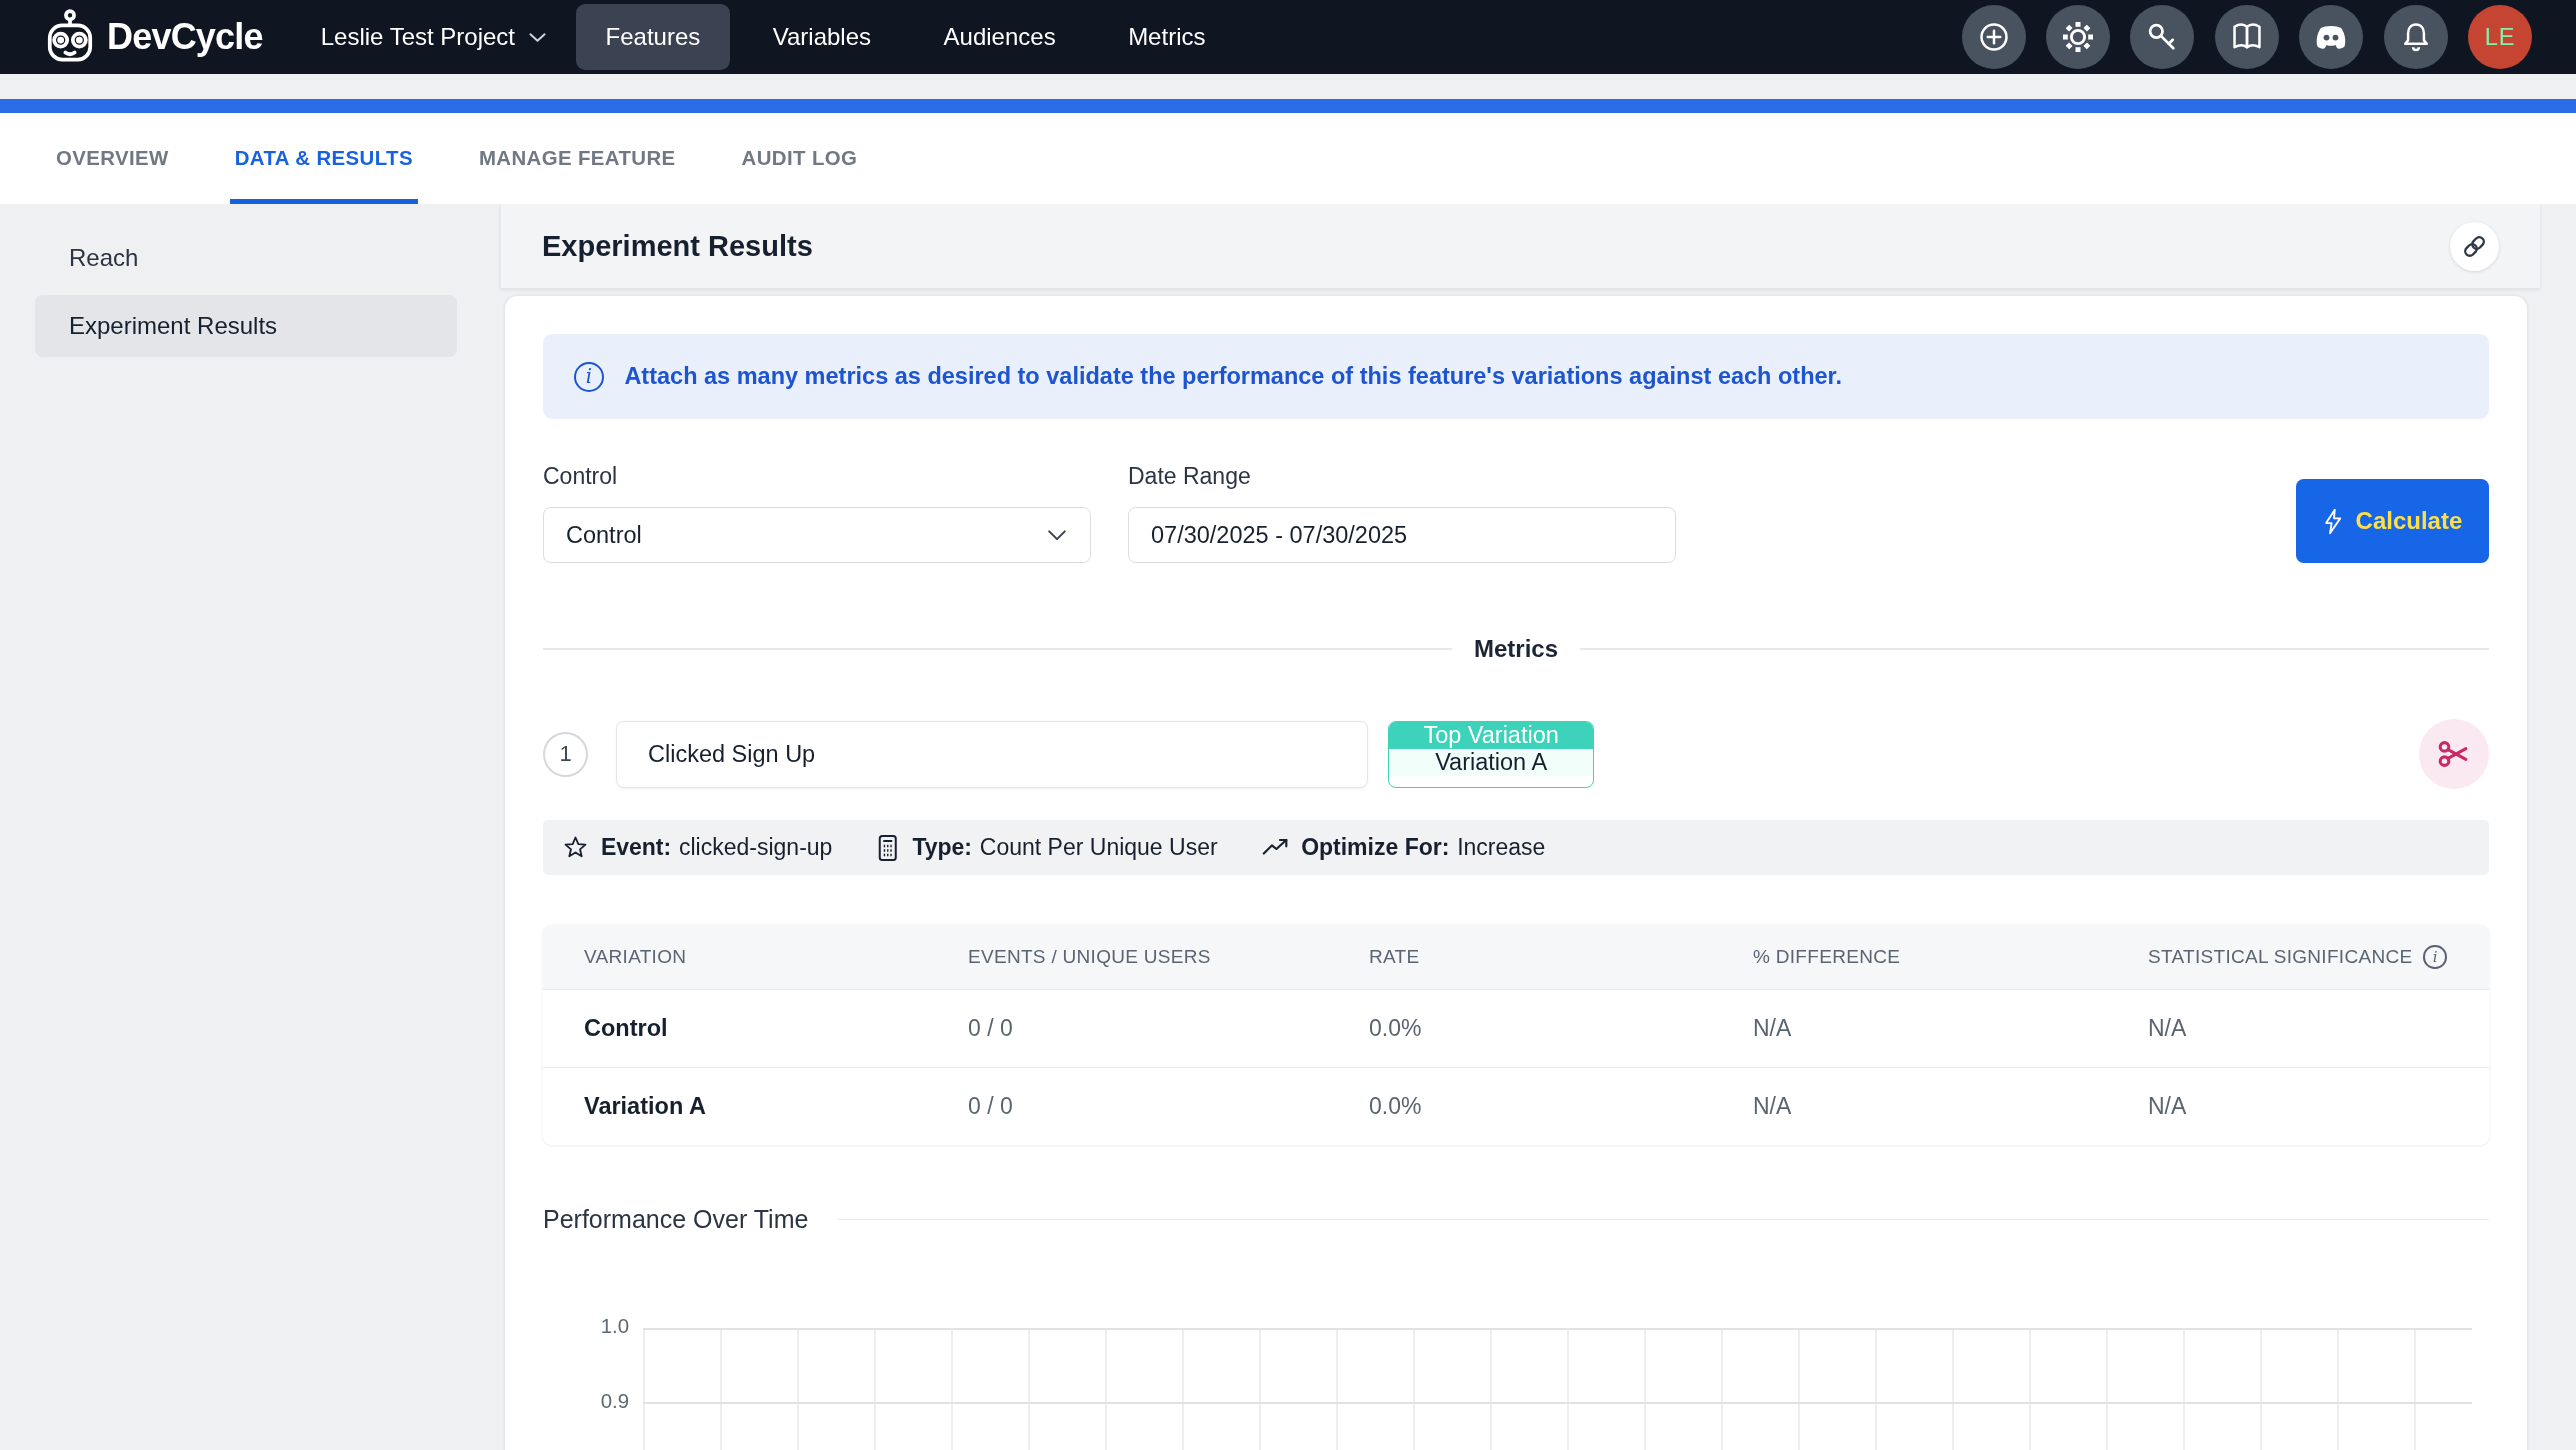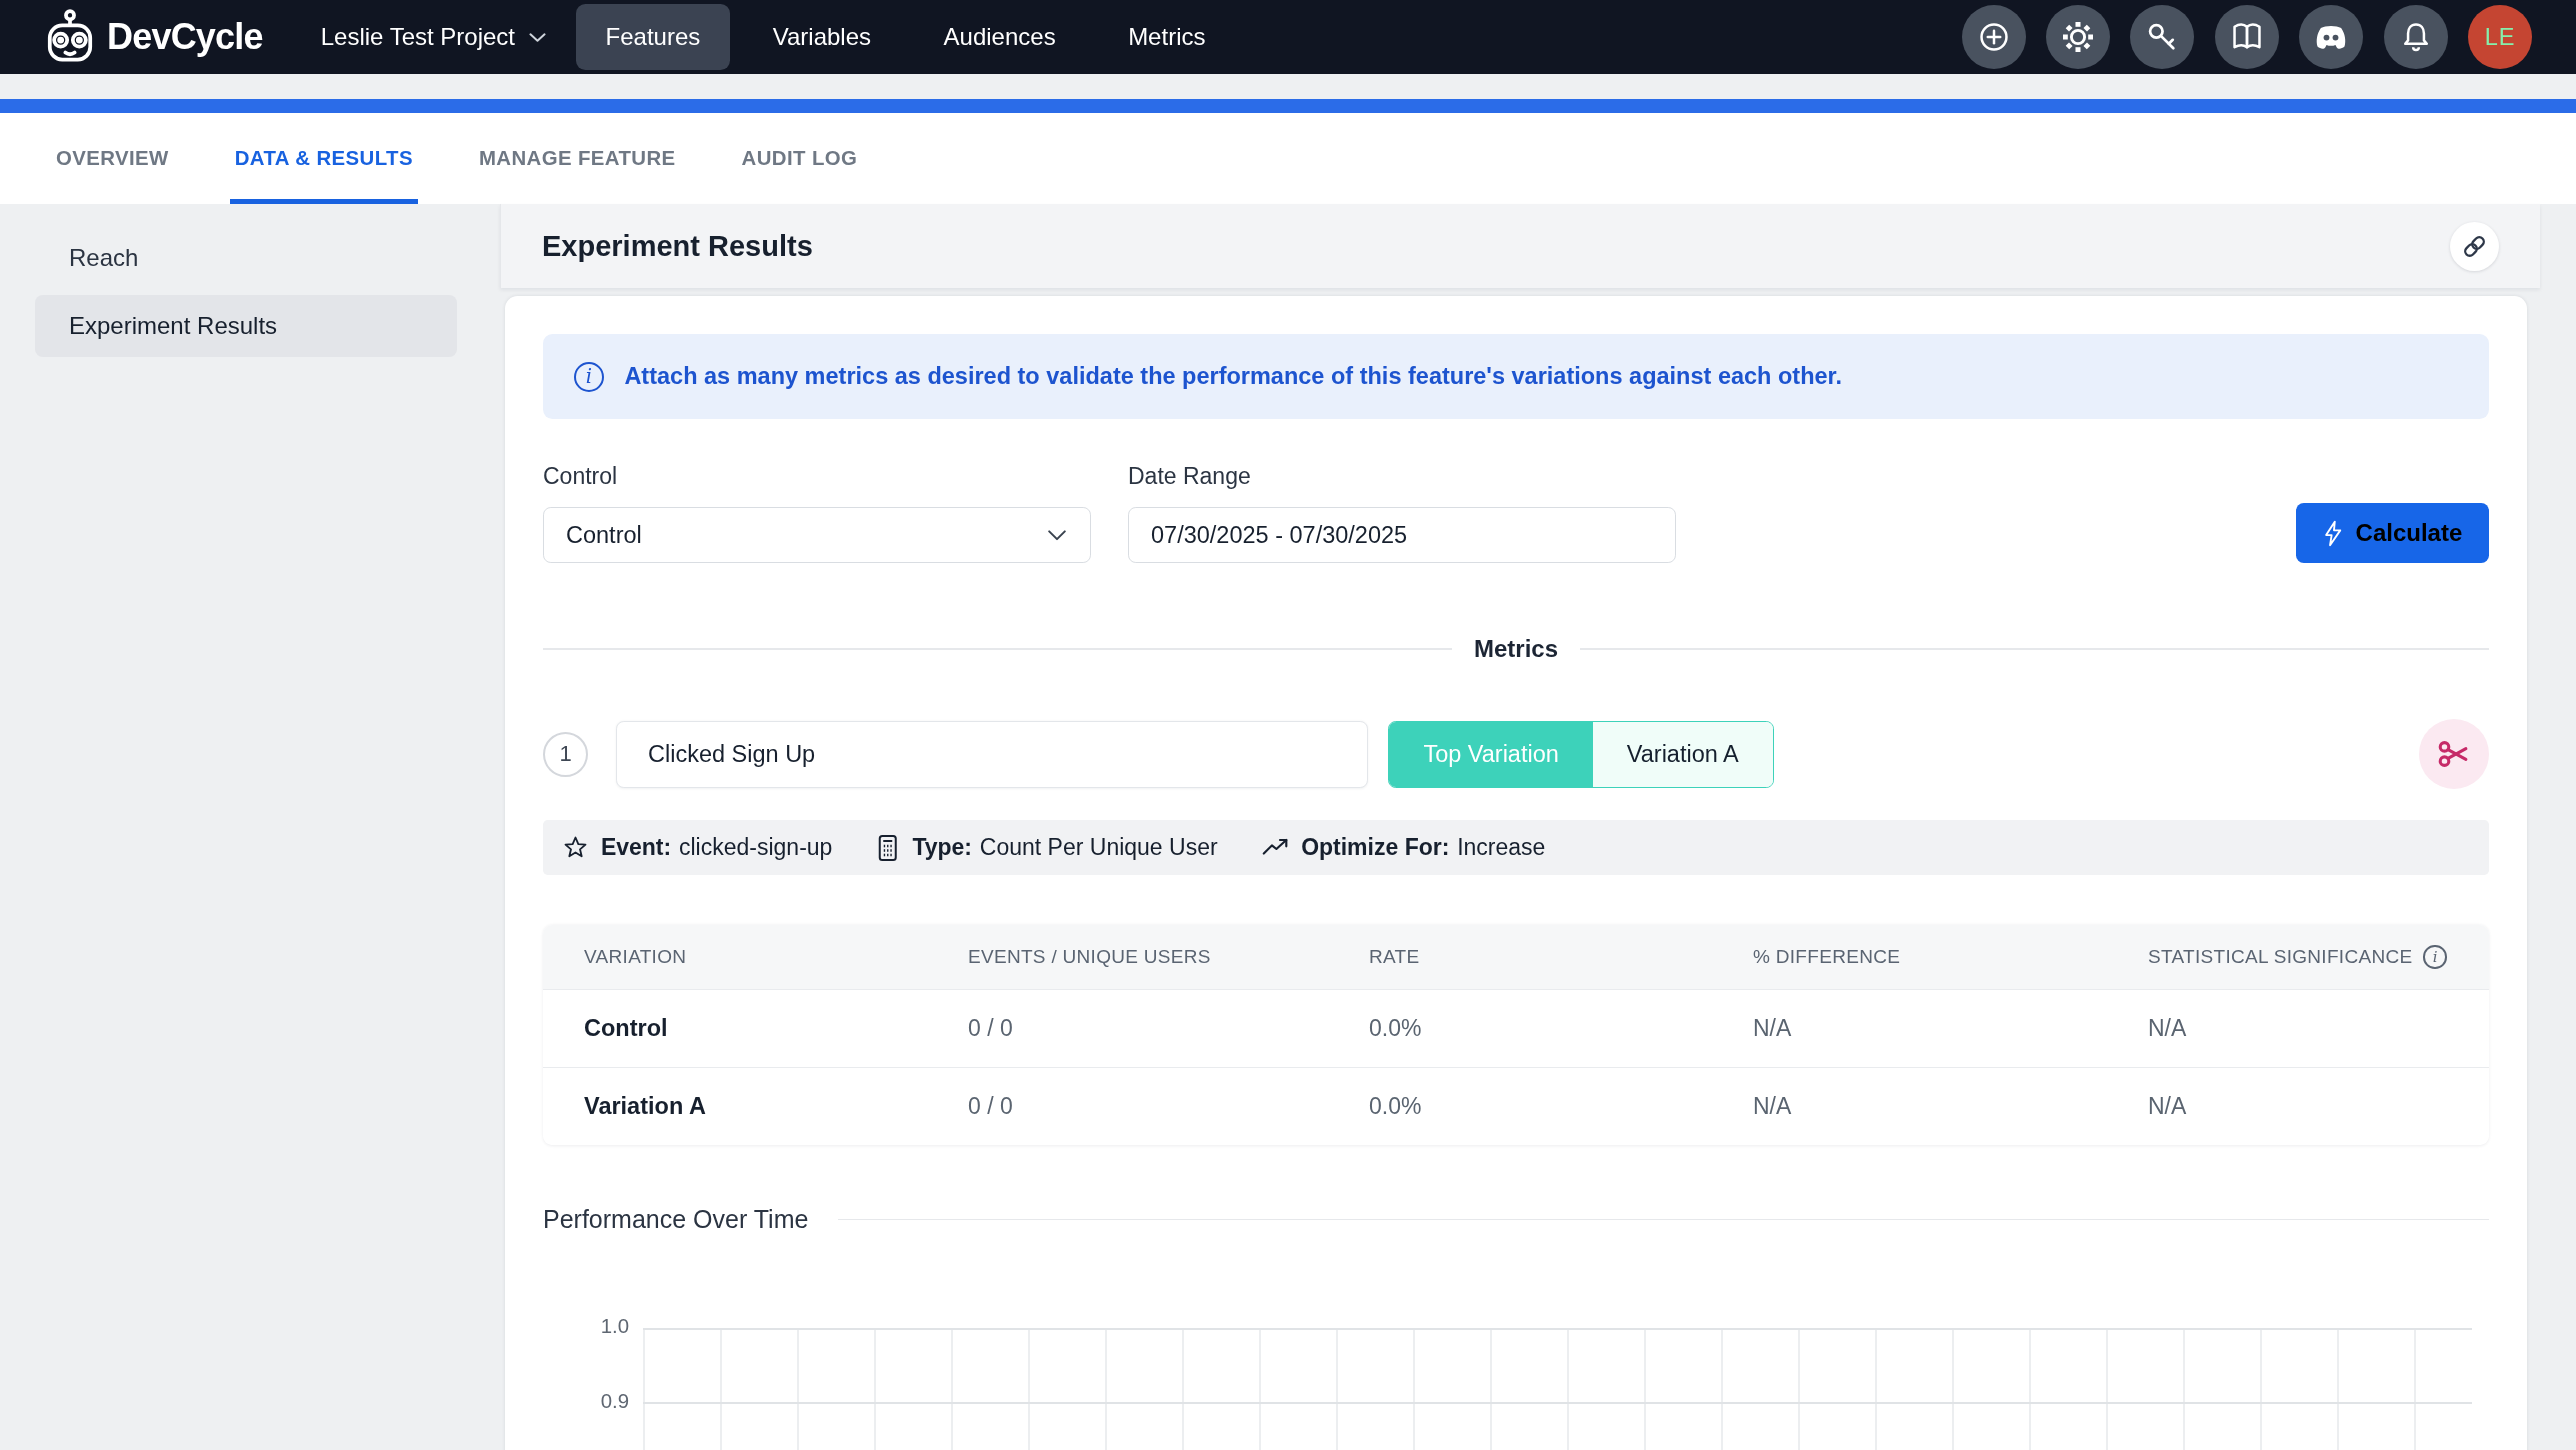--- a/index.html
+++ b/index.html
@@ -73,39 +73,39 @@
   
   .filters { margin-top:44px; display:flex; align-items:flex-end; }
   .field { width:548px; margin-right:37px; }
   .field-label { font-size:23px; color:#2b3442; margin-bottom:17px; }
   .control-box {
     height:56px; border:1.2px solid #d9dde2; border-radius:7.8px; background:#fff;
     display:flex; align-items:center; justify-content:space-between; padding:0 22px;
     font-size:23.5px; color:#17202e; cursor:pointer;
   }
   .calc-btn {
-    margin-left:auto; width:193px; height:60px; border:none; border-radius:7.8px; background:#1766e8;
-    color:#000000; font-size:24px; font-weight:bold; font-family:"Liberation Sans", sans-serif;
+    margin-left:auto; width:193px; height:84px; border:none; border-radius:7.8px; background:#1766e8;
+    color:#fde047; font-size:24px; font-weight:bold; font-family:"Liberation Sans", sans-serif;
     display:flex; align-items:center; justify-content:center; gap:12.5px; cursor:pointer;
   }
   
   .divider { margin-top:72px; display:flex; align-items:center; }
   .divider .line { flex:1; height:1.6px; background:#e6e8eb; }
   .divider-label { margin:0 22px; font-size:24px; font-weight:bold; color:#1c2534; }
   .metric-row { margin-top:56px; display:flex; align-items:center; }
   .num-circle {
     width:45px; height:45px; border:2.3px solid #d4d7dc; border-radius:50%;
     display:flex; align-items:center; justify-content:center; font-size:22px; color:#3f4754; margin-right:28px;
   }
   .metric-name {
     width:752px; height:67px; border:0.8px solid #e3e6ea; border-radius:7.8px; background:#fff;
     box-shadow:0 0.8px 2.3px rgba(20,30,50,0.06); display:flex; align-items:center; padding:0 31px;
     font-size:23.5px; color:#17202e; cursor:pointer;
   }
-  .toggle { margin-left:20.4px; height:67px; display:flex; border:1.6px solid #3dd2ba; border-radius:7.8px; overflow:hidden; }
+  .toggle { margin-left:20.4px; height:67px; display:flex; border:1.6px solid #3dd2ba; border-radius:7.8px; overflow:hidden;flex-direction:column; }
   .seg { display:flex; align-items:center; justify-content:center; padding:0 34px; font-size:23.5px; cursor:pointer; }
   .seg.on  { background:#3dd2ba; color:#fff; }
   .seg.off { background:#f0fdf9; color:#15202e; }
   .scissors-btn {
     margin-left:auto; width:70px; height:70px; border-radius:50%; background:#fbe9f1;
     display:flex; align-items:center; justify-content:center; cursor:pointer;
   }
   .event-bar {
     margin-top:31px; height:55px; background:#f1f2f4; border-radius:4.7px;
     display:flex; align-items:center; padding:0 20.4px; font-size:23px; color:#17202e;

